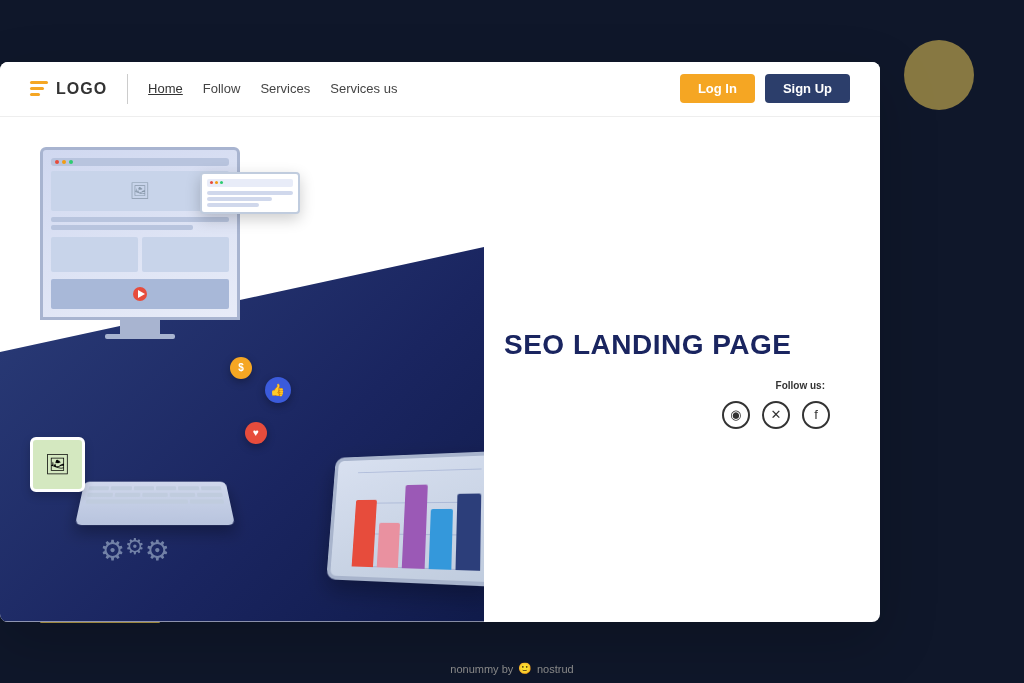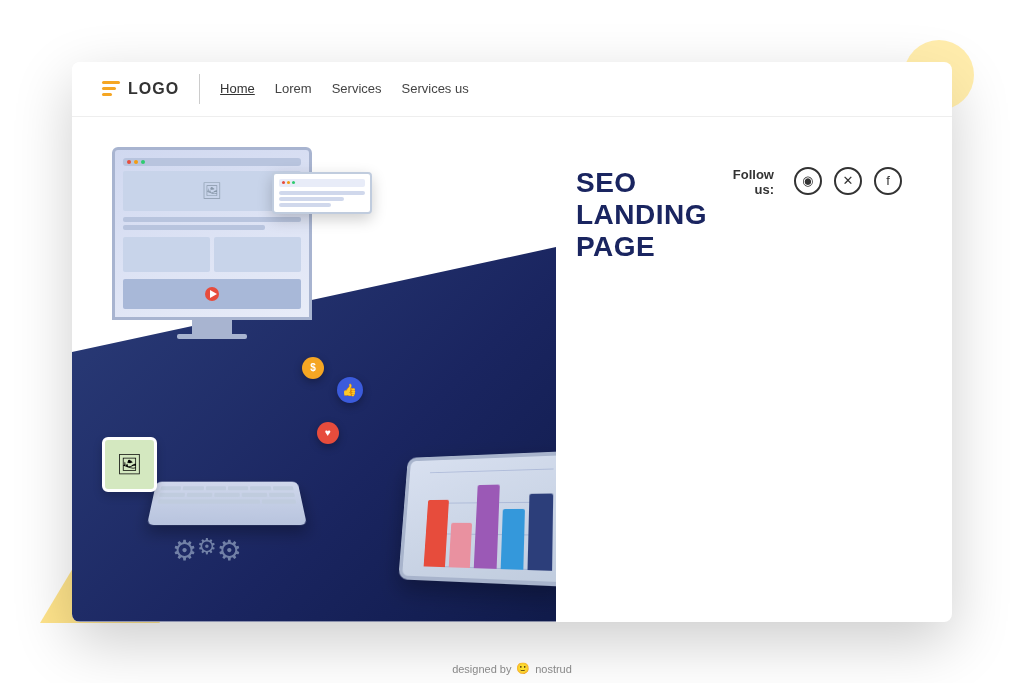--- a/index.html
+++ b/index.html
@@ -9,24 +9,24 @@
       background: #F5A623;
       display: flex;
       align-items: center;
       justify-content: center;
       font-family: 'Arial', sans-serif;
       overflow: hidden;
     }
     .outer-bg {
       width: 1024px;
       height: 683px;
-      background: #ffffff;
-      display: flex;
-      flex-direction: column;
-      align-items: center;
+      background: #0f172a;
+      display: flex;
+      flex-direction: column;
+      align-items: flex-start;
       justify-content: center;
       position: relative;
     }
     
     .outer-bg::before {
       content: '';
       position: absolute;
       bottom: 60px;
       left: 40px;
       width: 0;
@@ -458,40 +458,40 @@
     .bar-red { background: #e74c3c; height: 70%; }
     .bar-pink { background: #e991a0; height: 45%; }
     .bar-purple { background: #9b59b6; height: 85%; }
     .bar-blue { background: #3498db; height: 60%; }
     .bar-navy { background: #2c3e7a; height: 75%; }
     
     .right-content {
       width: 45%;
       padding: 50px 35px 30px 20px;
       display: flex;
-      flex-direction: row;
+      flex-direction: column;
       justify-content: center;
     }
     .page-title {
       font-size: 28px;
       font-weight: 900;
       color: #1a2560;
       line-height: 1.15;
       margin-bottom: 18px;
       letter-spacing: 0.5px;
     }
     .page-desc {
       font-size: 12px;
       color: #666;
       line-height: 1.7;
       text-align: center;
       margin-bottom: 25px;
     }
     .follow-label {
-      font-size: 13px;
+      font-size: 10px;
       color: #333;
       font-weight: bold;
       margin-bottom: 10px;
       text-align: right;
       padding-right: 20px;
     }
     .social-icons {
       display: flex;
       gap: 12px;
       justify-content: flex-end;
@@ -538,24 +538,28 @@
         <div class="logo-icon">
           <span></span>
             <span></span>
             <span></span>
         </div>
         <span class="logo-text">LOGO</span>
       </div>
       <div class="header-divider"></div>
       <nav class="nav">
         <a class="nav-item active">Home</a>
-        <a class="nav-item">Lorem</a>
+        <a class="nav-item">Follow</a>
         <a class="nav-item">Services</a>
         <a class="nav-item">Services us</a>
       </nav>
+      <div class="header-btns">
+        <button class="btn-login">Log In</button>
+        <button class="btn-signup">Sign Up</button>
+      </div>
     </header>
 
     <div class="main">
 
       <div class="illustration">
 
         <div class="iso-floor"></div>
 
         <div class="monitor">
           <div class="monitor-screen">
@@ -659,18 +663,18 @@
           <div class="social-icon">◉</div>
           <div class="social-icon">✕</div>
           <div class="social-icon">f</div>
         </div>
       </div>
 
     </div>
   </div>
 
   <div class="footer">
-    <span>designed by</span>
+    <span>nonummy by</span>
     <span>🙂</span>
     <span class="freepik-logo">nostrud</span>
   </div>
 
 </div>
 
 </body></html>

